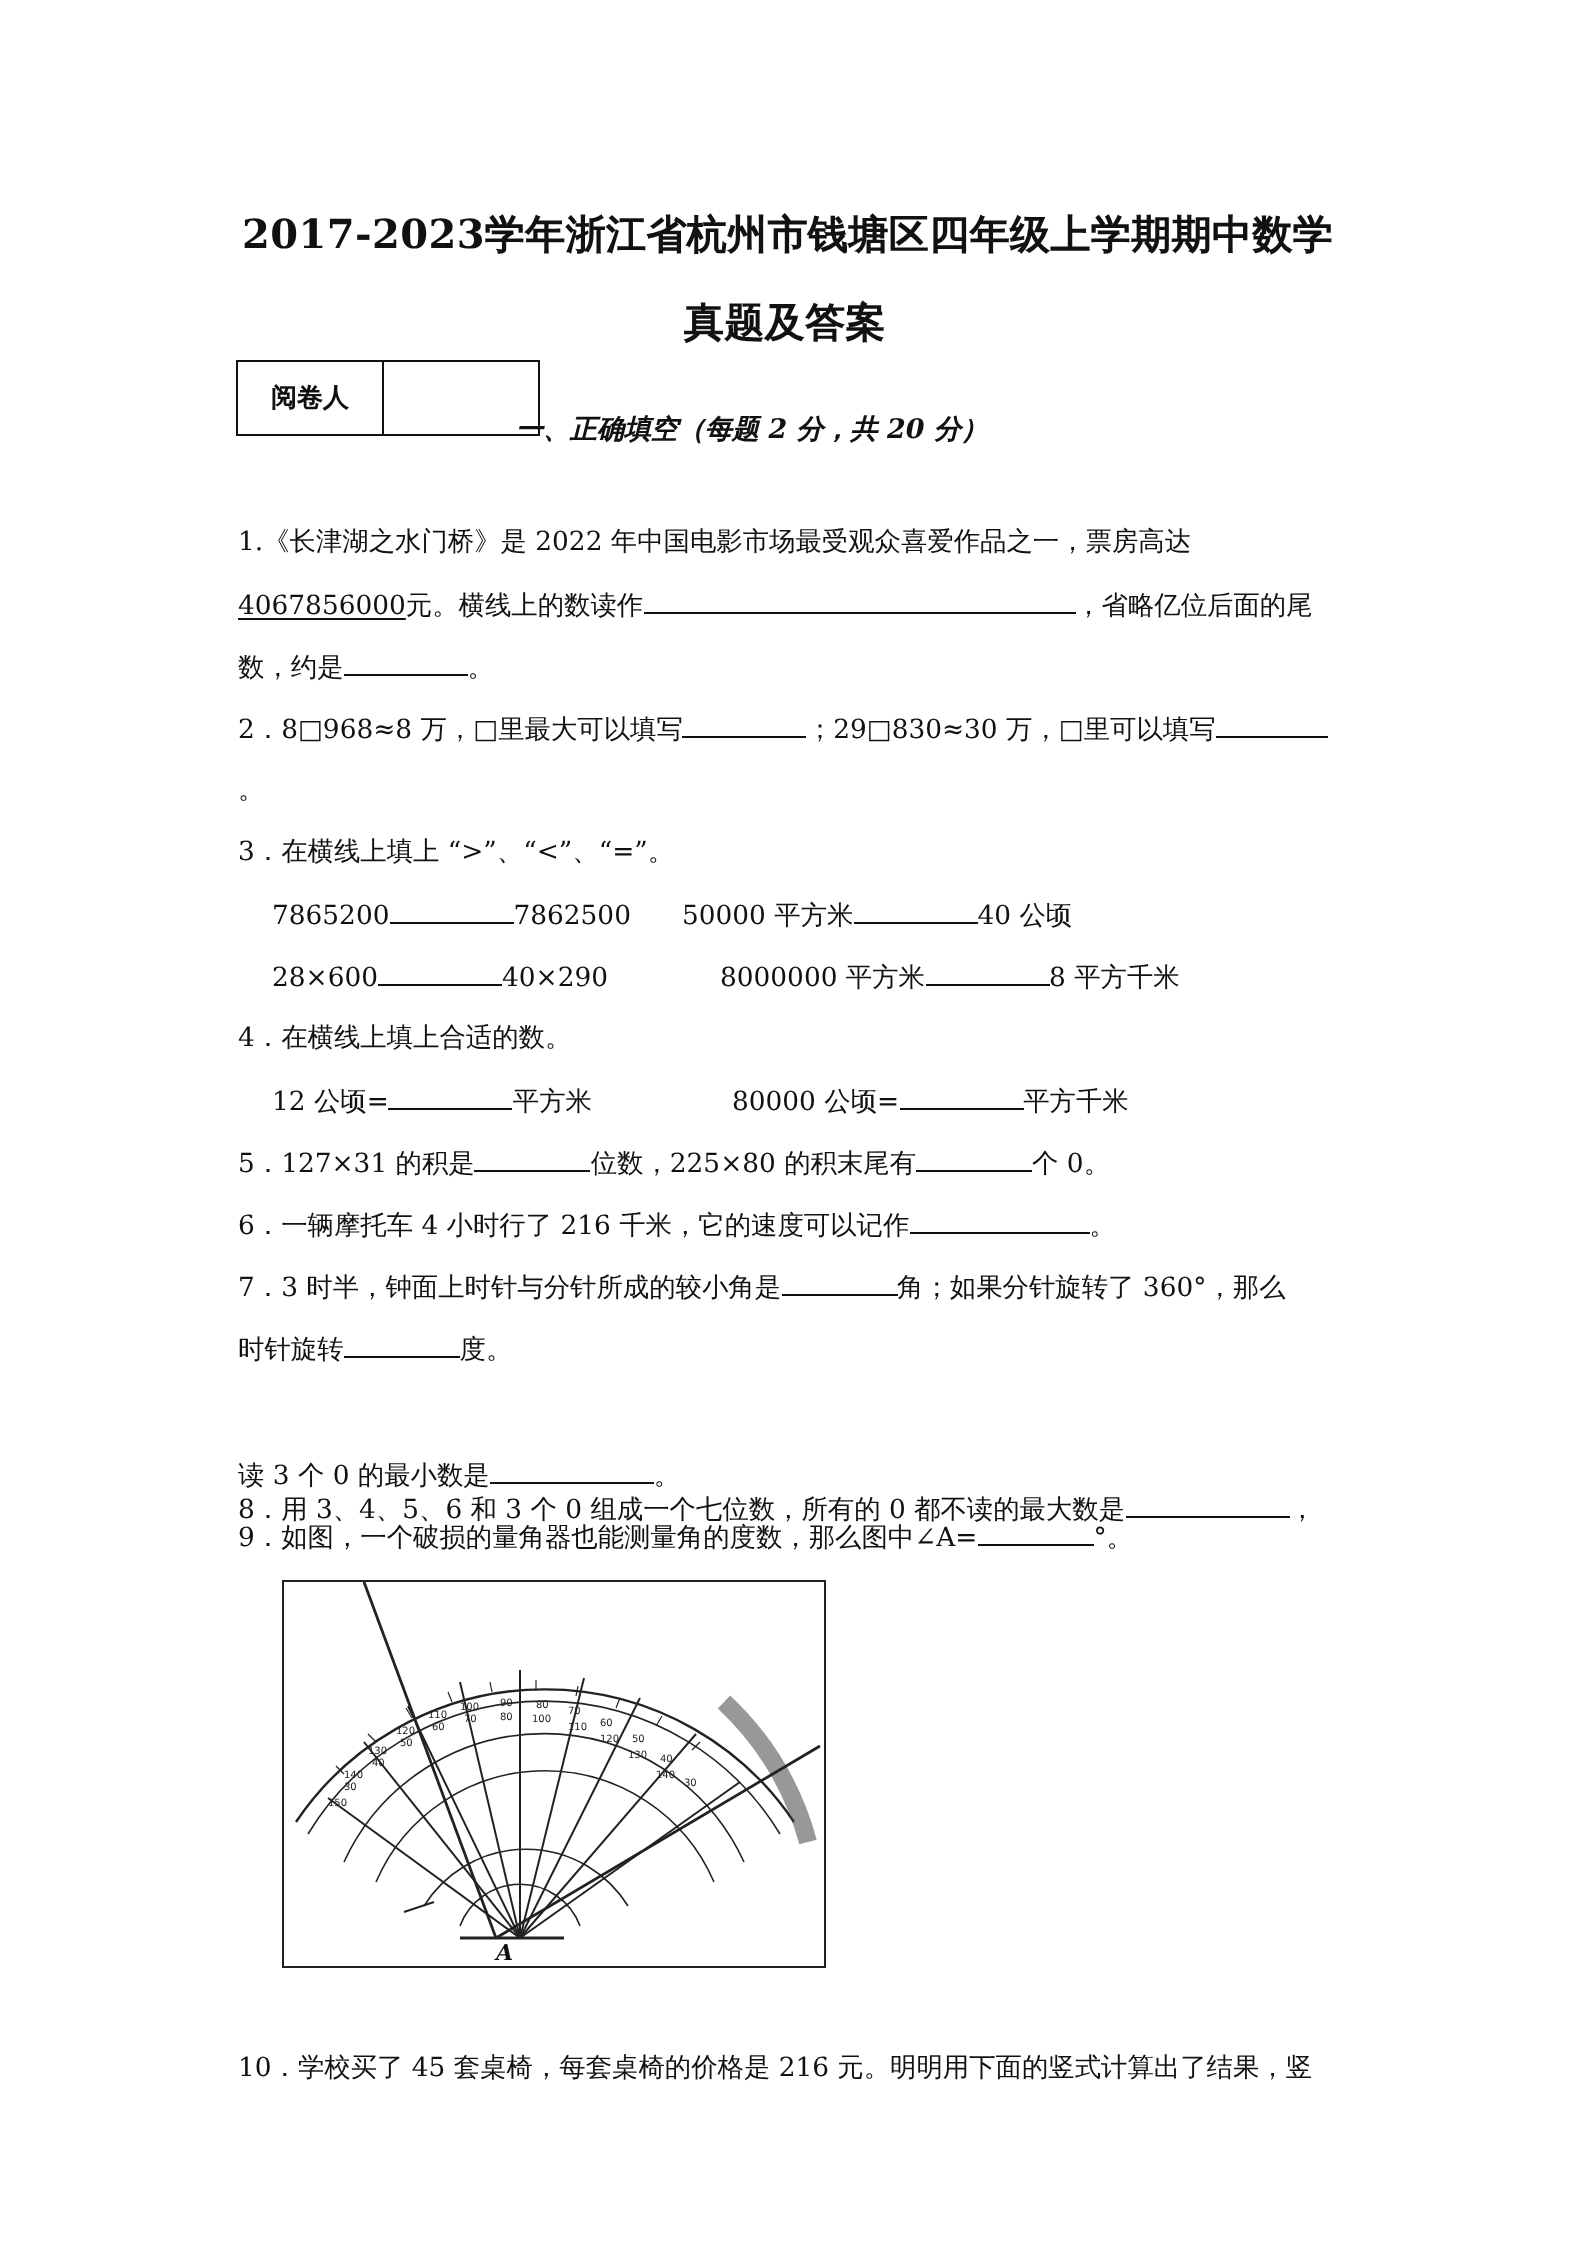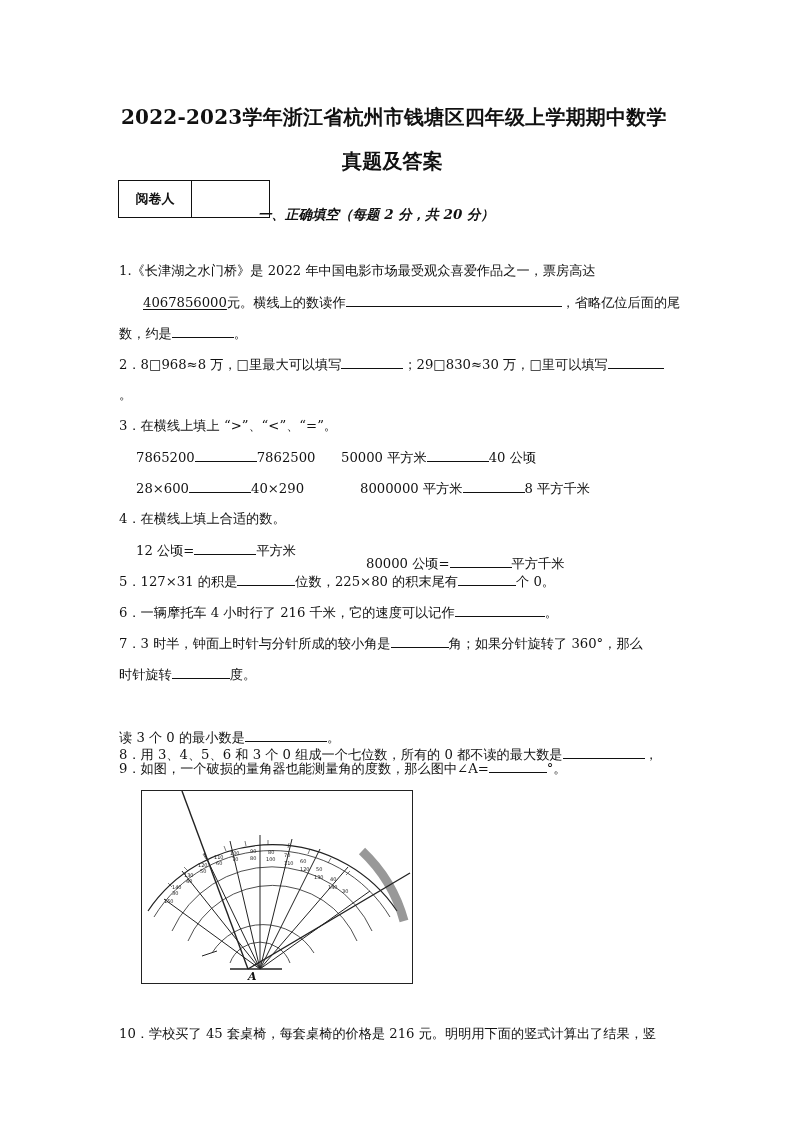--- a/index.html
+++ b/index.html
@@ -2,30 +2,30 @@
 <html><head>
 <meta charset="utf-8">
 <style>
   html, body { margin:0; padding:0; background:#ffffff; }
   body { width:794px; height:1123px; position:relative; overflow:hidden;
          font-family:"DejaVu Serif","Liberation Serif",serif; color:#111; }
   .abs { position:absolute; white-space:nowrap; }
   .title { font-size:20px; font-weight:bold; letter-spacing:0.2px; }
   .line { font-size:13.2px; }
   .blank { display:inline-block; border-bottom:1px solid #111; height:13px; vertical-align:baseline; }
-  .ul { text-decoration:underline; text-underline-offset:2px;margin-left:24px; }
+  .ul { text-decoration:underline; text-underline-offset:2px; }
   table.score { position:absolute; left:118px; top:180px; border-collapse:collapse; }
   table.score td { border:1px solid #111; height:34px; font-size:13px; font-weight:bold; text-align:center; }
   .section { font-weight:bold; font-size:13.5px; }
   .figure { position:absolute; left:141px; top:790px; width:270px; height:192px; border:1.5px solid #222; background:#fff; overflow:hidden; }
 </style>
 </head>
 <body>
 
-<div class="abs title" style="left:121px; top:104px;">2022-2023学年浙江省杭州市钱塘区四年级上学期期中数学</div>
+<div class="abs title" style="left:121px; top:104px;">2017-2023学年浙江省杭州市钱塘区四年级上学期期中数学</div>
 <div class="abs title" style="left:342px; top:148px;">真题及答案</div>
 
 <table class="score">
   <tbody>
       <tr>
     <td style="width:70px;">阅卷人</td>
     <td style="width:75px;"></td>
   </tr>
 </tbody>
   </table>
@@ -55,21 +55,21 @@
   <span>28×600</span><span class="blank" style="width:62px;"></span><span>40×290</span>
 </div>
 <div class="abs line" style="left:360px; top:479px;">
   <span>8000000 平方米</span><span class="blank" style="width:62px;"></span><span>8 平方千米</span>
 </div>
 
 <div class="abs line" style="left:119px; top:510px;">4．在横线上填上合适的数。</div>
 <div class="abs line" style="left:136px; top:541px;">
   <span>12 公顷=</span><span class="blank" style="width:62px;"></span><span>平方米</span>
 </div>
-<div class="abs line" style="left:366px; top:541px;margin-top:13px;">
+<div class="abs line" style="left:366px; top:541px;">
   <span>80000 公顷=</span><span class="blank" style="width:62px;"></span><span>平方千米</span>
 </div>
 
 <div class="abs line" style="left:119px; top:572px;">
   <span>5．127×31 的积是</span><span class="blank" style="width:58px;"></span><span>位数，225×80 的积末尾有</span><span class="blank" style="width:58px;"></span><span>个 0。</span>
 </div>
 
 <div class="abs line" style="left:119px; top:603px;">
   <span>6．一辆摩托车 4 小时行了 216 千米，它的速度可以记作</span><span class="blank" style="width:90px;"></span><span>。</span>
 </div>

